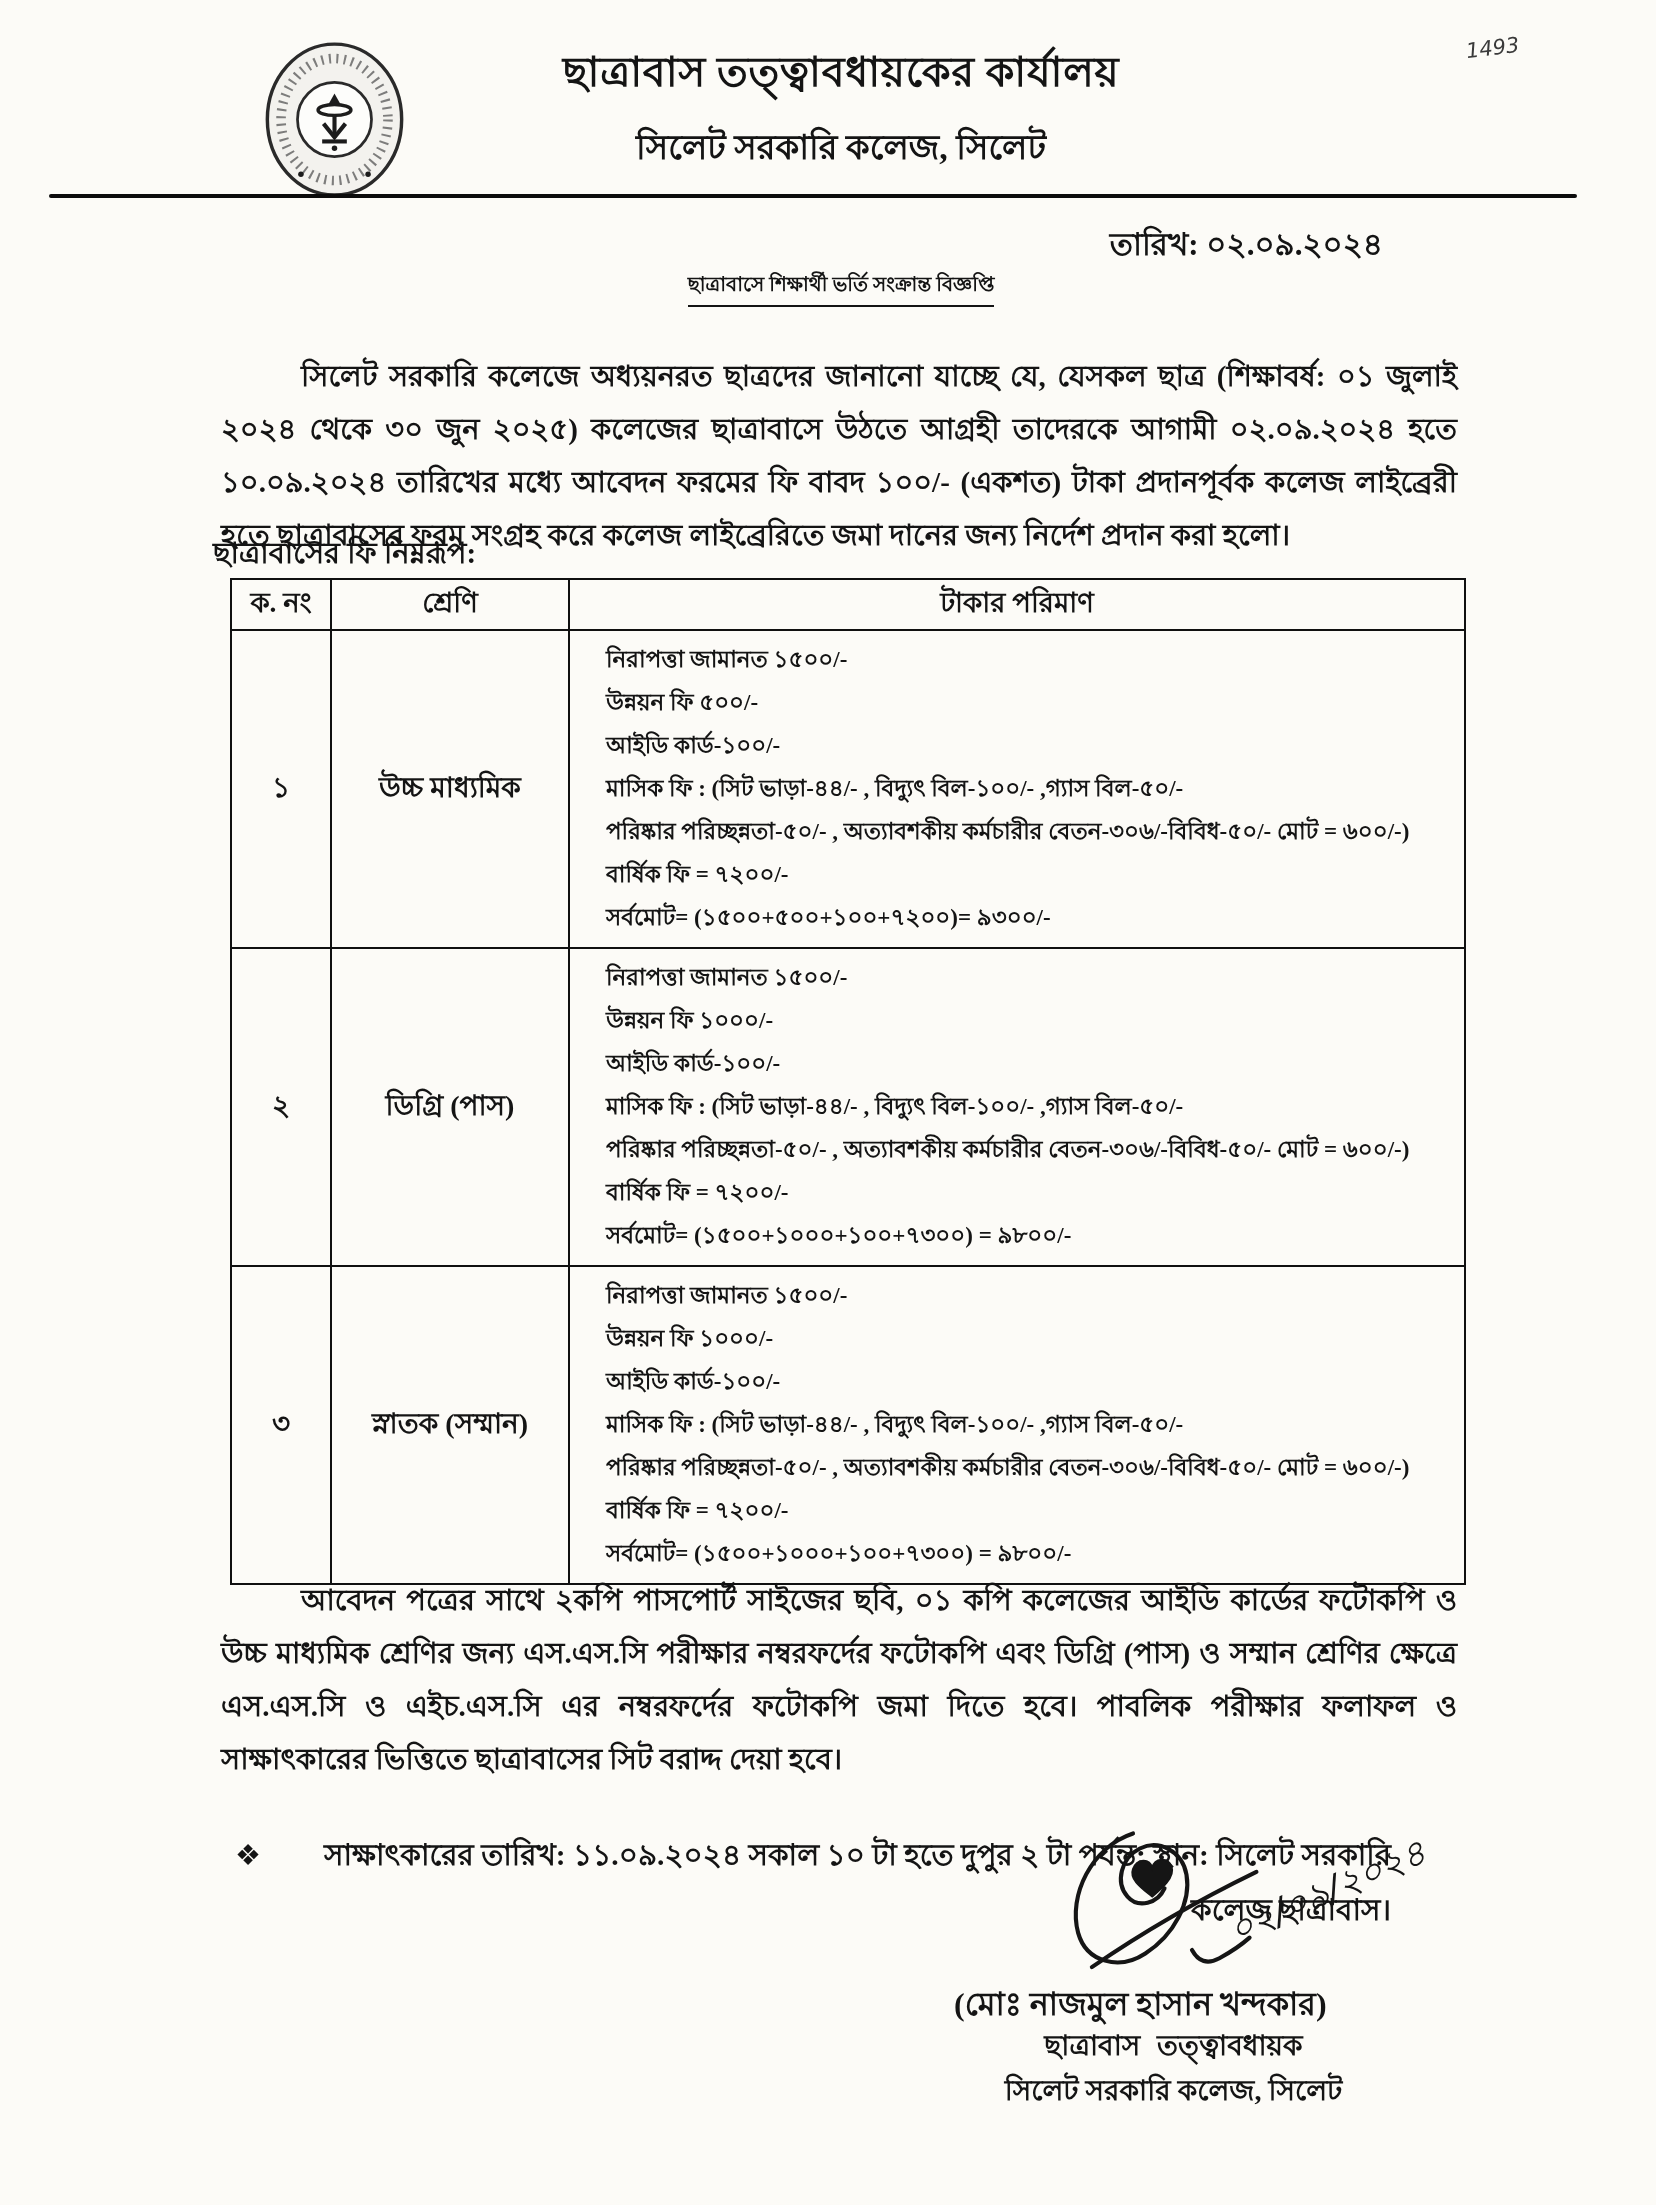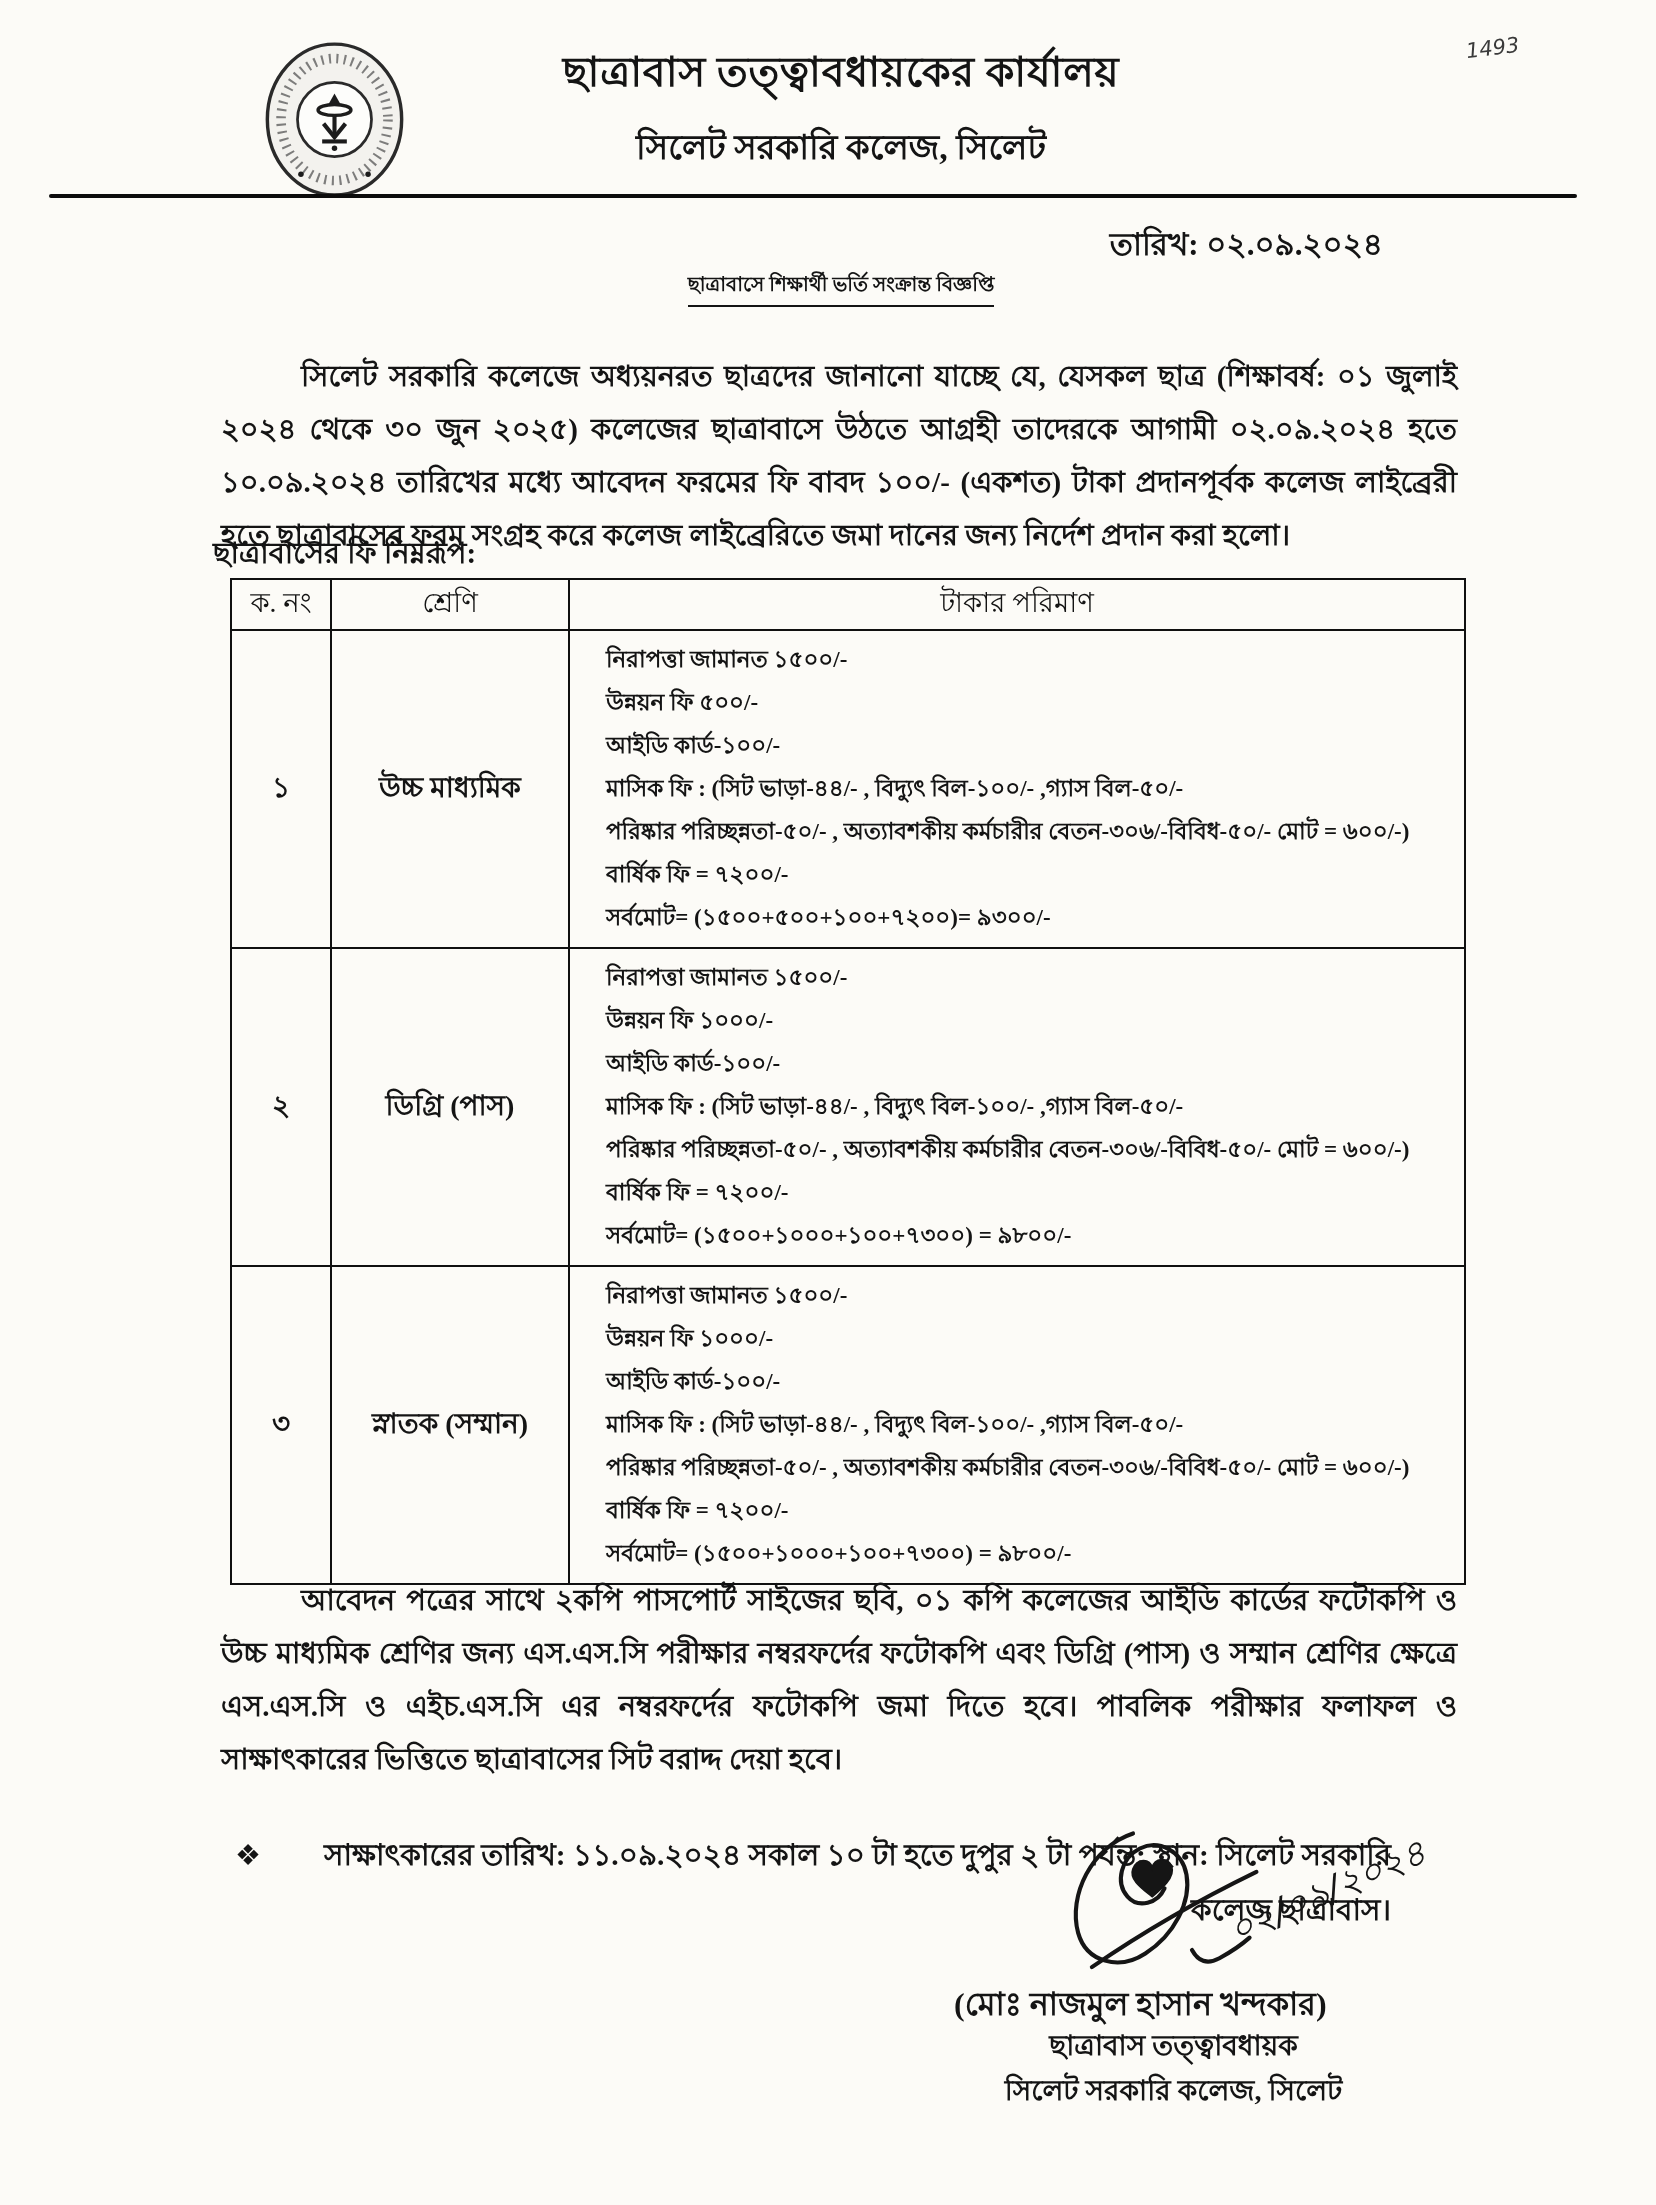--- a/index.html
+++ b/index.html
@@ -31,37 +31,37 @@
     position:absolute;left:221px;top:321px;width:1236px;
     font-size:29px;line-height:53px;font-weight:600;text-align:justify;text-indent:80px;
   }
   .table-caption{position:absolute;left:213px;top:530px;width:1256px;text-align:left;font-size:29px;font-weight:700;}
   
   table.fees{
     position:absolute;left:230px;top:578px;width:1236px;
     border-collapse:collapse;table-layout:fixed;
   }
   table.fees th,table.fees td{border:2.1px solid #101010;}
-  table.fees th{height:47px;font-size:27.5px;font-weight:400;text-align:center;border-radius:18px;}
+  table.fees th{height:47px;font-size:27.5px;font-weight:700;text-align:center;border-radius:18px;}
   td.serial,td.cls{text-align:center;vertical-align:middle;font-size:28px;font-weight:600;}
   td.feecell{padding:6.9px 5.5px 8.2px 36px;vertical-align:top;}
   .fee-line{font-size:23px;font-weight:600;line-height:43px;white-space:nowrap;}
   
   .notes{position:absolute;left:221px;top:1574px;width:1236px;}
   .note-par{font-size:29px;line-height:53px;font-weight:600;text-align:justify;text-indent:80px;margin:0;}
   .bullet-row{
     position:absolute;left:235px;top:1828px;width:1167px;
     display:flex;align-items:flex-start;
   }
   .bullet-glyph{font-size:29px;line-height:55px;margin-right:18px;font-family:"DejaVu Sans",sans-serif;}
   .bullet-text{font-size:29.5px;line-height:55px;font-weight:700;width:1112px;text-align:right;}
   
   .sig-art{position:absolute;left:1030px;top:1806px;width:398px;height:192px;}
   .sig-name{position:absolute;left:954px;top:1979px;width:439px;text-align:left;font-size:32px;font-weight:600;}
-  .sig-role{position:absolute;left:954px;top:2024px;width:439px;text-align:center;font-size:28px;font-weight:600;}
+  .sig-role{position:absolute;left:954px;top:2024px;width:439px;text-align:center;font-size:28px;font-weight:600;font-family:Liberation Mono, monospace;}
   .sig-inst{position:absolute;left:954px;top:2069px;width:439px;text-align:center;font-size:28px;font-weight:600;}
 </style>
 </head>
 <body>
 
 <div class="page">
 
   <svg class="seal" viewBox="0 0 208 232">
     <ellipse cx="104" cy="116" rx="98" ry="110" fill="#f3f2ee" stroke="#2a2a2a" stroke-width="5"></ellipse>
     <ellipse cx="104" cy="116" rx="78" ry="89" fill="none" stroke="#555" stroke-width="14" stroke-dasharray="3 8" opacity="0.75"></ellipse>

